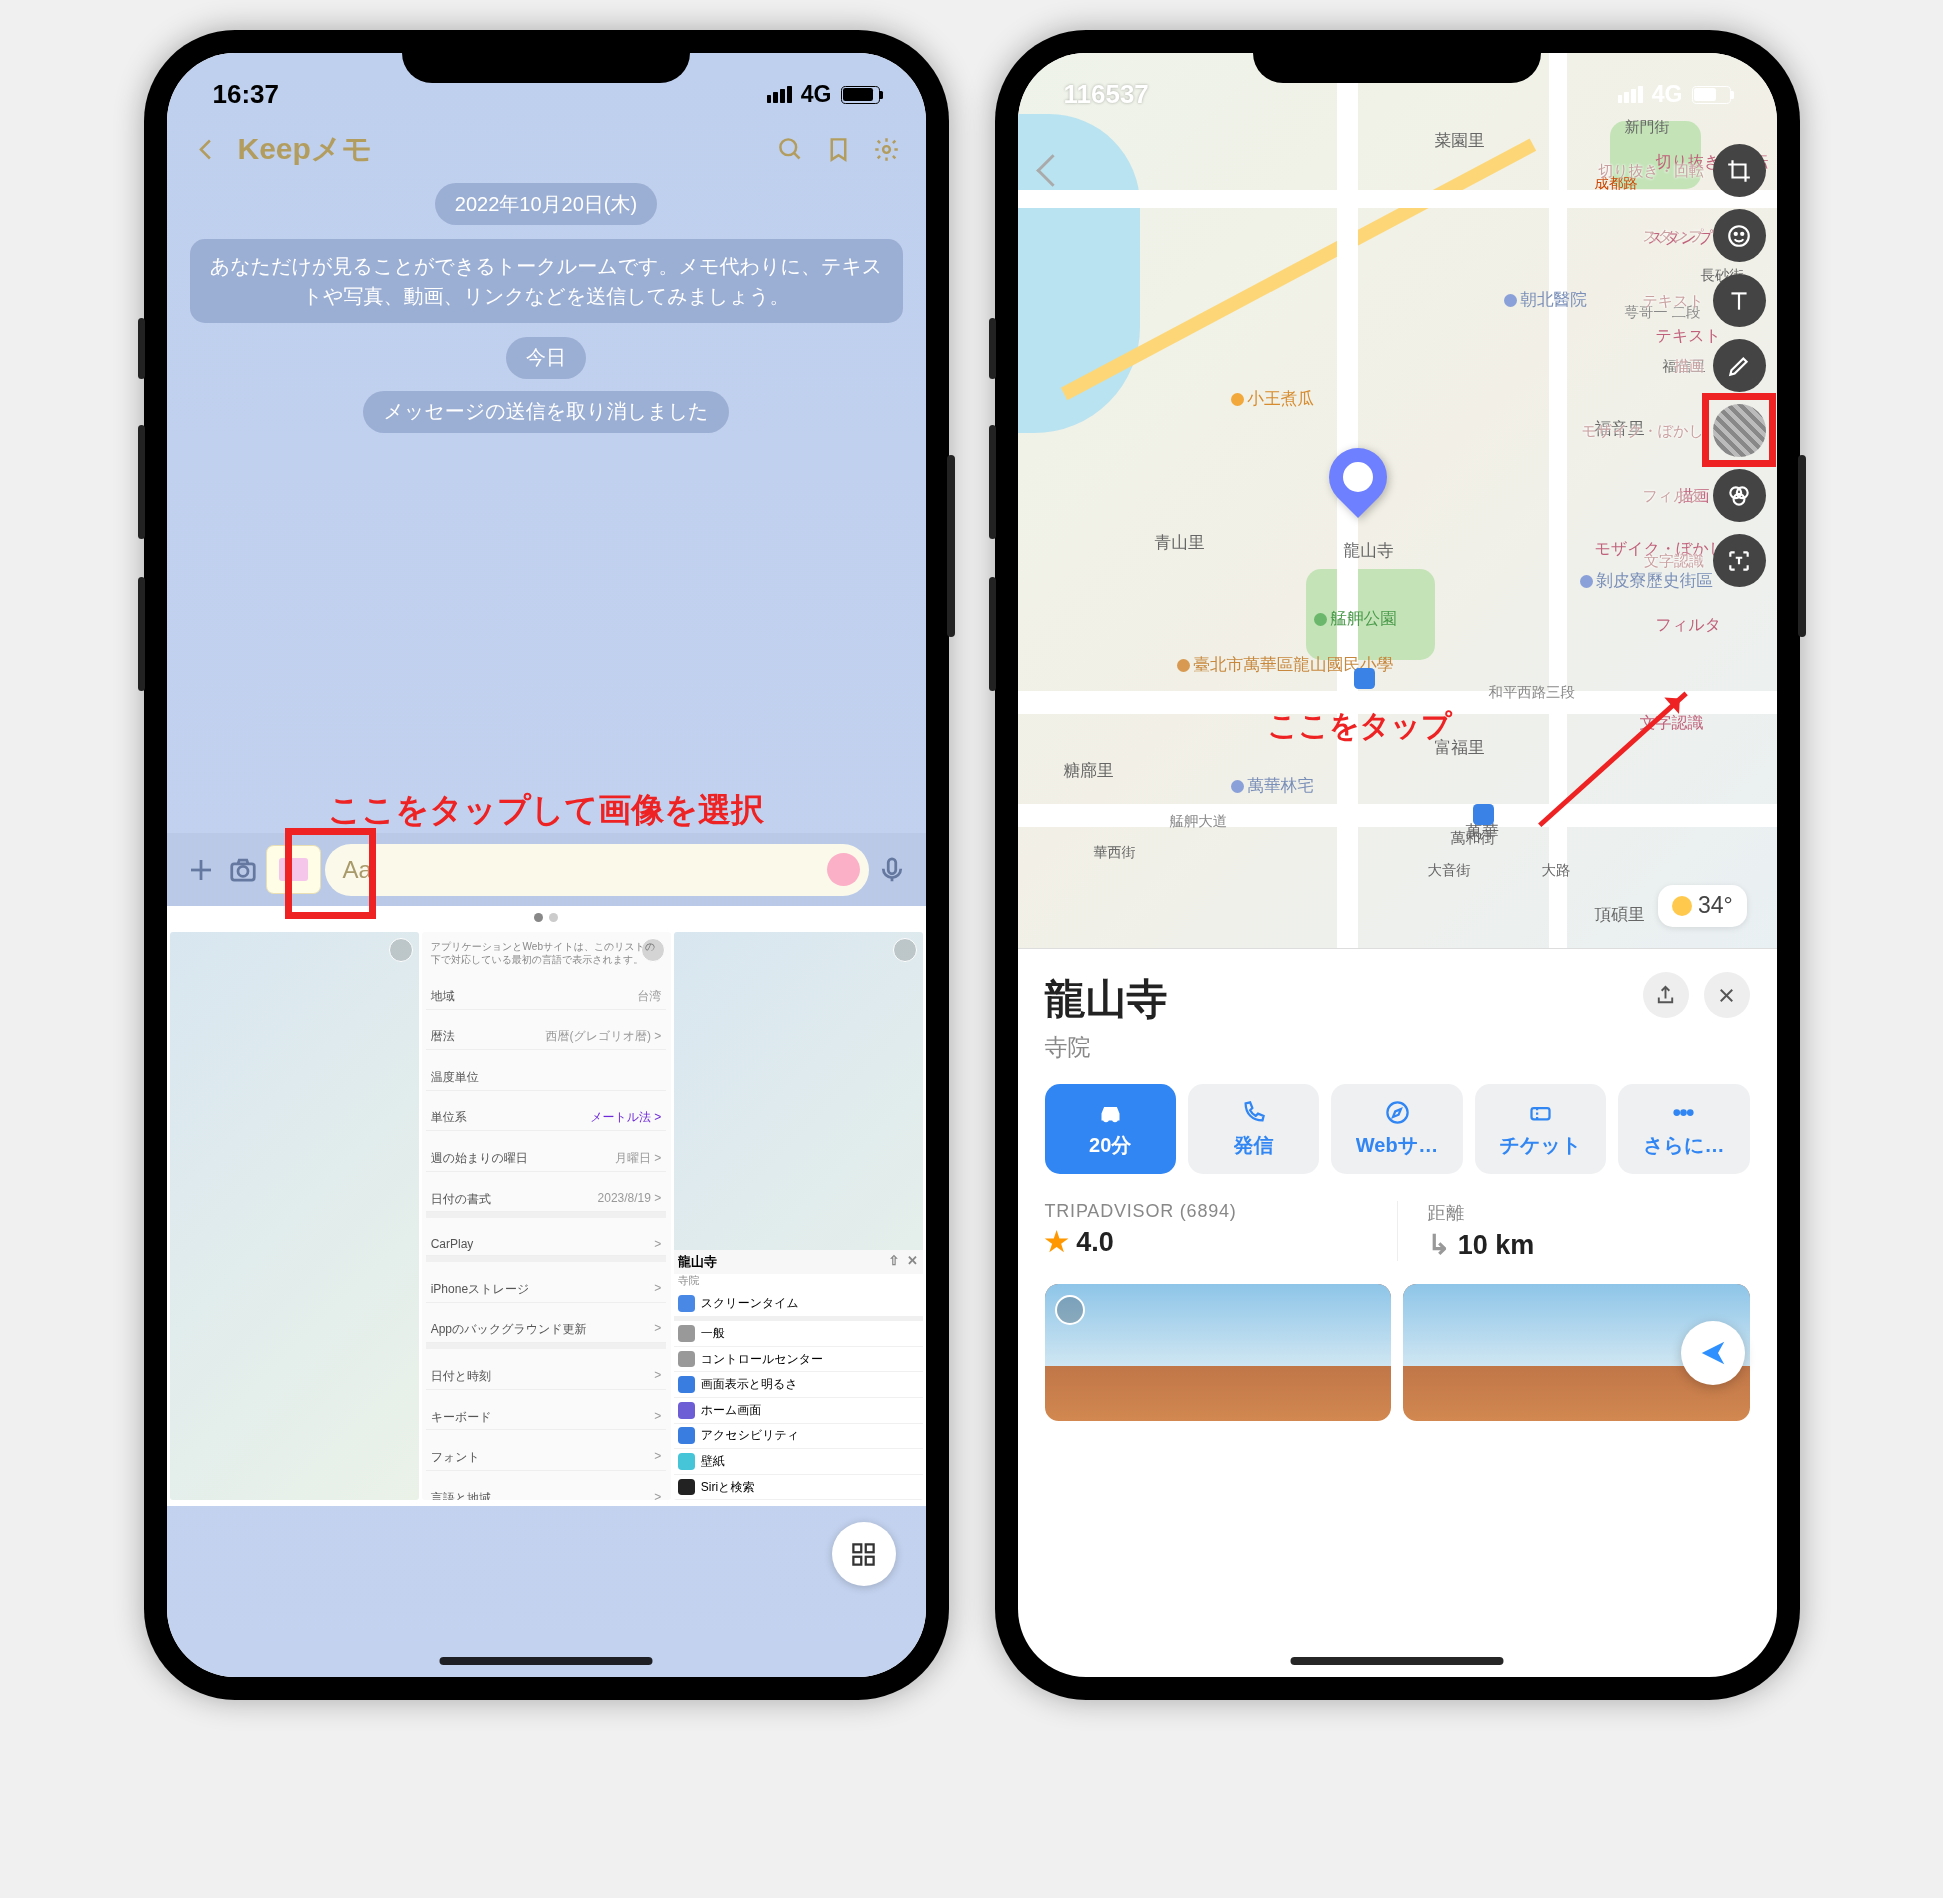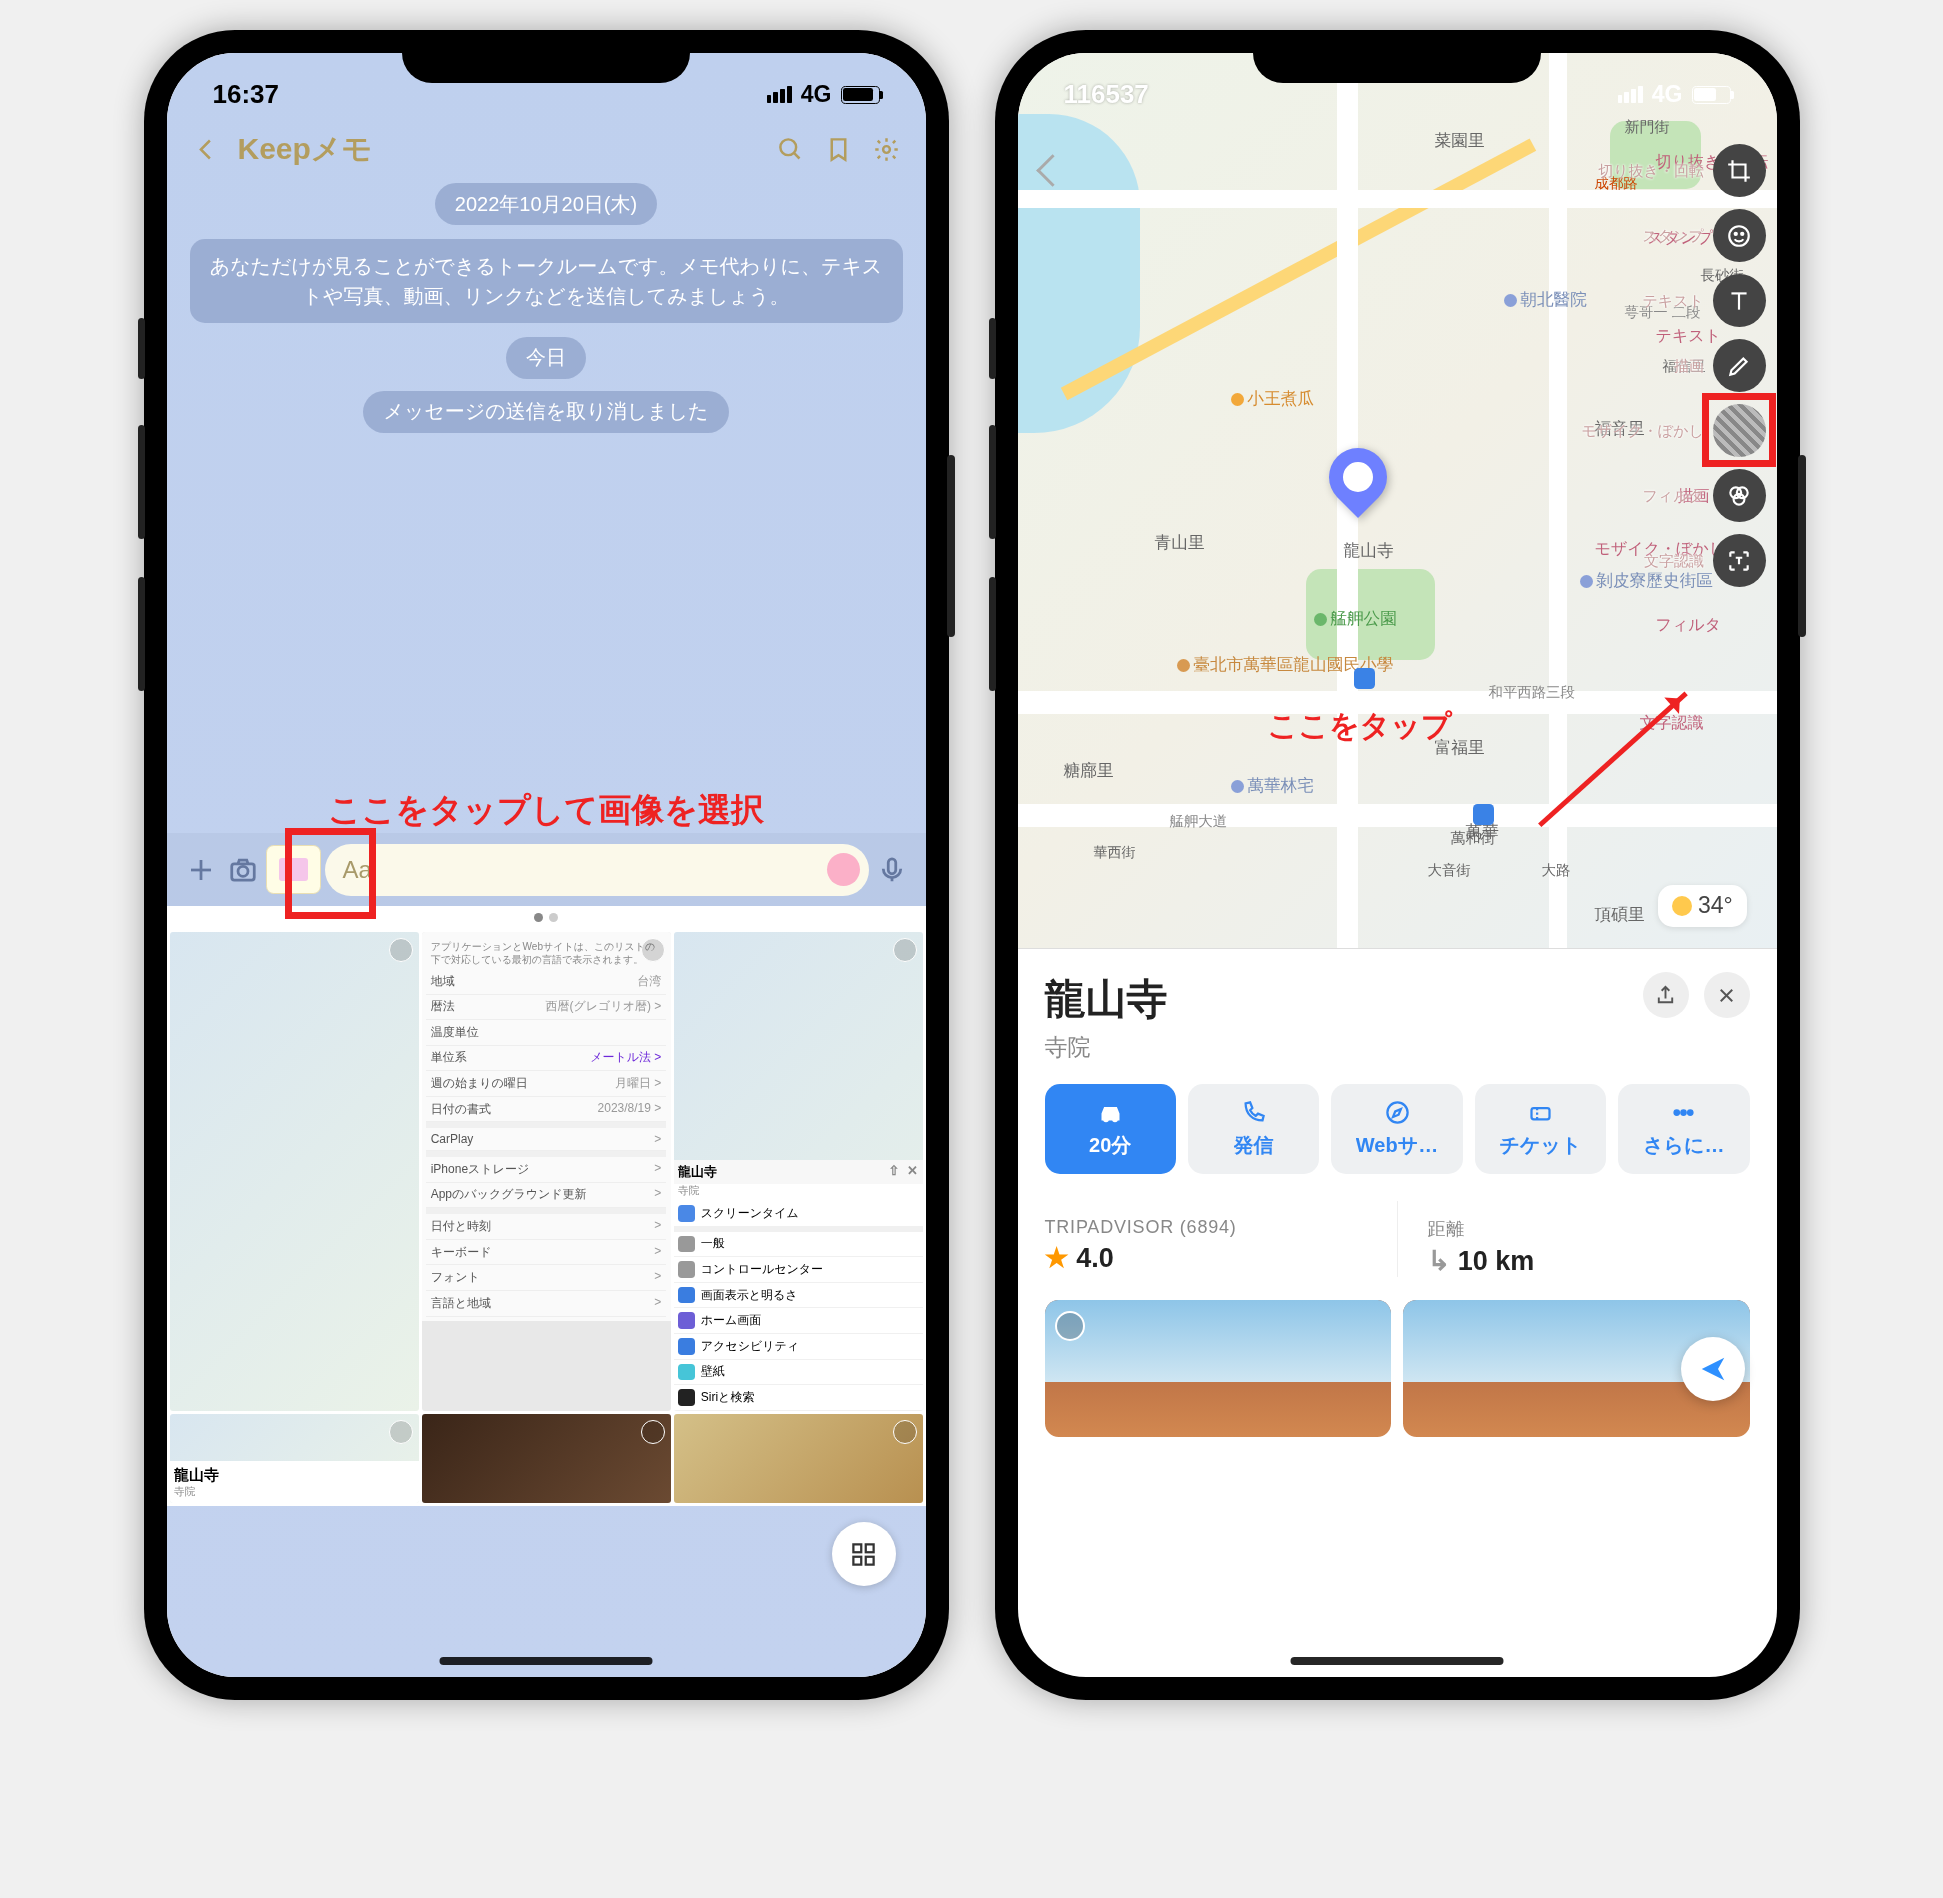--- a/index.html
+++ b/index.html
@@ -91,21 +91,21 @@
   .text-input{flex:1;background:#fbf9ea;border-radius:30px;height:52px;display:flex;align-items:center;padding:0 18px;color:#a89a6a;font-size:24px;position:relative;}
   .pink-bear{position:absolute;right:9px;width:33px;height:33px;background:#fbb0c8;border-radius:50%;}
   .dot-page{text-align:center;padding:4.6px;background:#fff;}
   .dot-page span{display:inline-block;width:9px;height:9px;background:#ccc;border-radius:50%;margin:0 3px;}
   .dot-page .active{background:#888;}
   .gallery{background:#fff;display:grid;grid-template-columns:repeat(3,1fr);gap:3px;padding:3px;height:577px;}
   .gthumb{background:#e8e8e8;position:relative;overflow:hidden;border-radius:3px;font-size:13.7px;}
   .gsel{position:absolute;top:6px;right:6px;width:24px;height:24px;border:1.9px solid #fff;border-radius:50%;background:rgba(0,0,0,0.15);}
   .fab{position:absolute;bottom:91px;right:30px;width:64px;height:64px;background:#fff;border-radius:50%;box-shadow:0 1.5px 9px rgba(0,0,0,0.2);display:flex;align-items:center;justify-content:center;}
   .settings-mini{font-size:12px;color:#555;padding:4.6px;background:#fafafa;}
-  .settings-mini .row{display:flex;justify-content:space-between;padding:3.8px 4.6px;border-bottom:0.8px solid #eee;}
+  .settings-mini .row{display:flex;justify-content:space-between;padding:3.8px 4.6px;border-bottom:0.8px solid #eee;margin-top:15px;}
   .mini-map{background:linear-gradient(135deg,#d8e6f0,#eaf2e8);}
   .ds-hdr{display:flex;justify-content:space-between;padding:3px 4.6px;font-size:13px;font-weight:600;background:#f7f7f7;}
   .ds-hdr .ico{display:flex;gap:7.6px;color:#888;}
   .settings-list .srow{display:flex;align-items:center;gap:6px;padding:3.8px 4.6px;font-size:12px;border-bottom:0.8px solid #f0f0f0;background:#fff;}
   .sic{width:16.7px;height:16.7px;border-radius:3.8px;}
 
   
   .p2-bg{height:100%;position:relative;}
   .map-area{height:896px;position:relative;background:linear-gradient(135deg,#eef3e9 0%, #f2f0e6 50%, #e9f0f3 100%);overflow:hidden;border-bottom:0.8px solid #ddd;}
   .road{position:absolute;background:#fff;}
@@ -147,21 +147,21 @@
   .dc-cbtn svg{width:23px;height:23px;stroke:#555;fill:none;stroke-width:2;}
   .action-row{display:flex;gap:12px;margin-top:21px;}
   .act-btn{flex:1;background:#eef0f2;border-radius:15px;padding:15px 6px;text-align:center;display:flex;flex-direction:column;align-items:center;gap:6px;}
   .act-btn.primary{background:#3186f3;color:#fff;}
   .act-btn .ai{width:27px;height:27px;}
   .act-btn .ai svg{width:27px;height:27px;stroke:#3186f3;fill:none;stroke-width:2;}
   .act-btn.primary .ai svg{stroke:#fff;fill:#fff;}
   .act-lbl{font-size:20px;font-weight:600;color:#3186f3;white-space:nowrap;overflow:hidden;text-overflow:ellipsis;max-width:100%;}
   .act-btn.primary .act-lbl{color:#fff;}
   .info-row{display:flex;margin-top:27px;gap:30px;}
-  .info-col{flex:1;margin-top:16px;}
+  .info-col{flex:1;}
   .info-lbl{font-size:18px;color:#888;letter-spacing:0.8px;}
   .info-val{font-size:27px;font-weight:600;color:#222;margin-top:4.6px;display:flex;align-items:center;gap:7.6px;}
   .star{color:#ff9800;}
   .div-v{width:0.8px;background:#eee;}
   .photo-strip{display:flex;gap:12px;margin-top:23px;position:relative;}
   .ps-img{flex:1;height:137px;background:linear-gradient(180deg,#a85c3c,#d28850);border-radius:13.7px;position:relative;overflow:hidden;}
   .ps-img::before{content:'';position:absolute;top:0;left:0;right:0;height:60%;background:linear-gradient(180deg,#8ec5e8,#cfe6f2);}
   .ps-sel{position:absolute;top:10.6px;left:10.6px;width:30px;height:30px;border:2.3px solid #fff;border-radius:50%;background:rgba(0,0,0,.2);}
   .send-fab{width:64px;height:64px;background:#fff;border-radius:50%;box-shadow:0 3px 12px rgba(0,0,0,0.2);display:flex;align-items:center;justify-content:center;position:absolute;right:4.6px;top:50%;transform:translateY(-50%);}
   .send-fab svg{width:30px;height:30px;fill:#2e90ff;}

